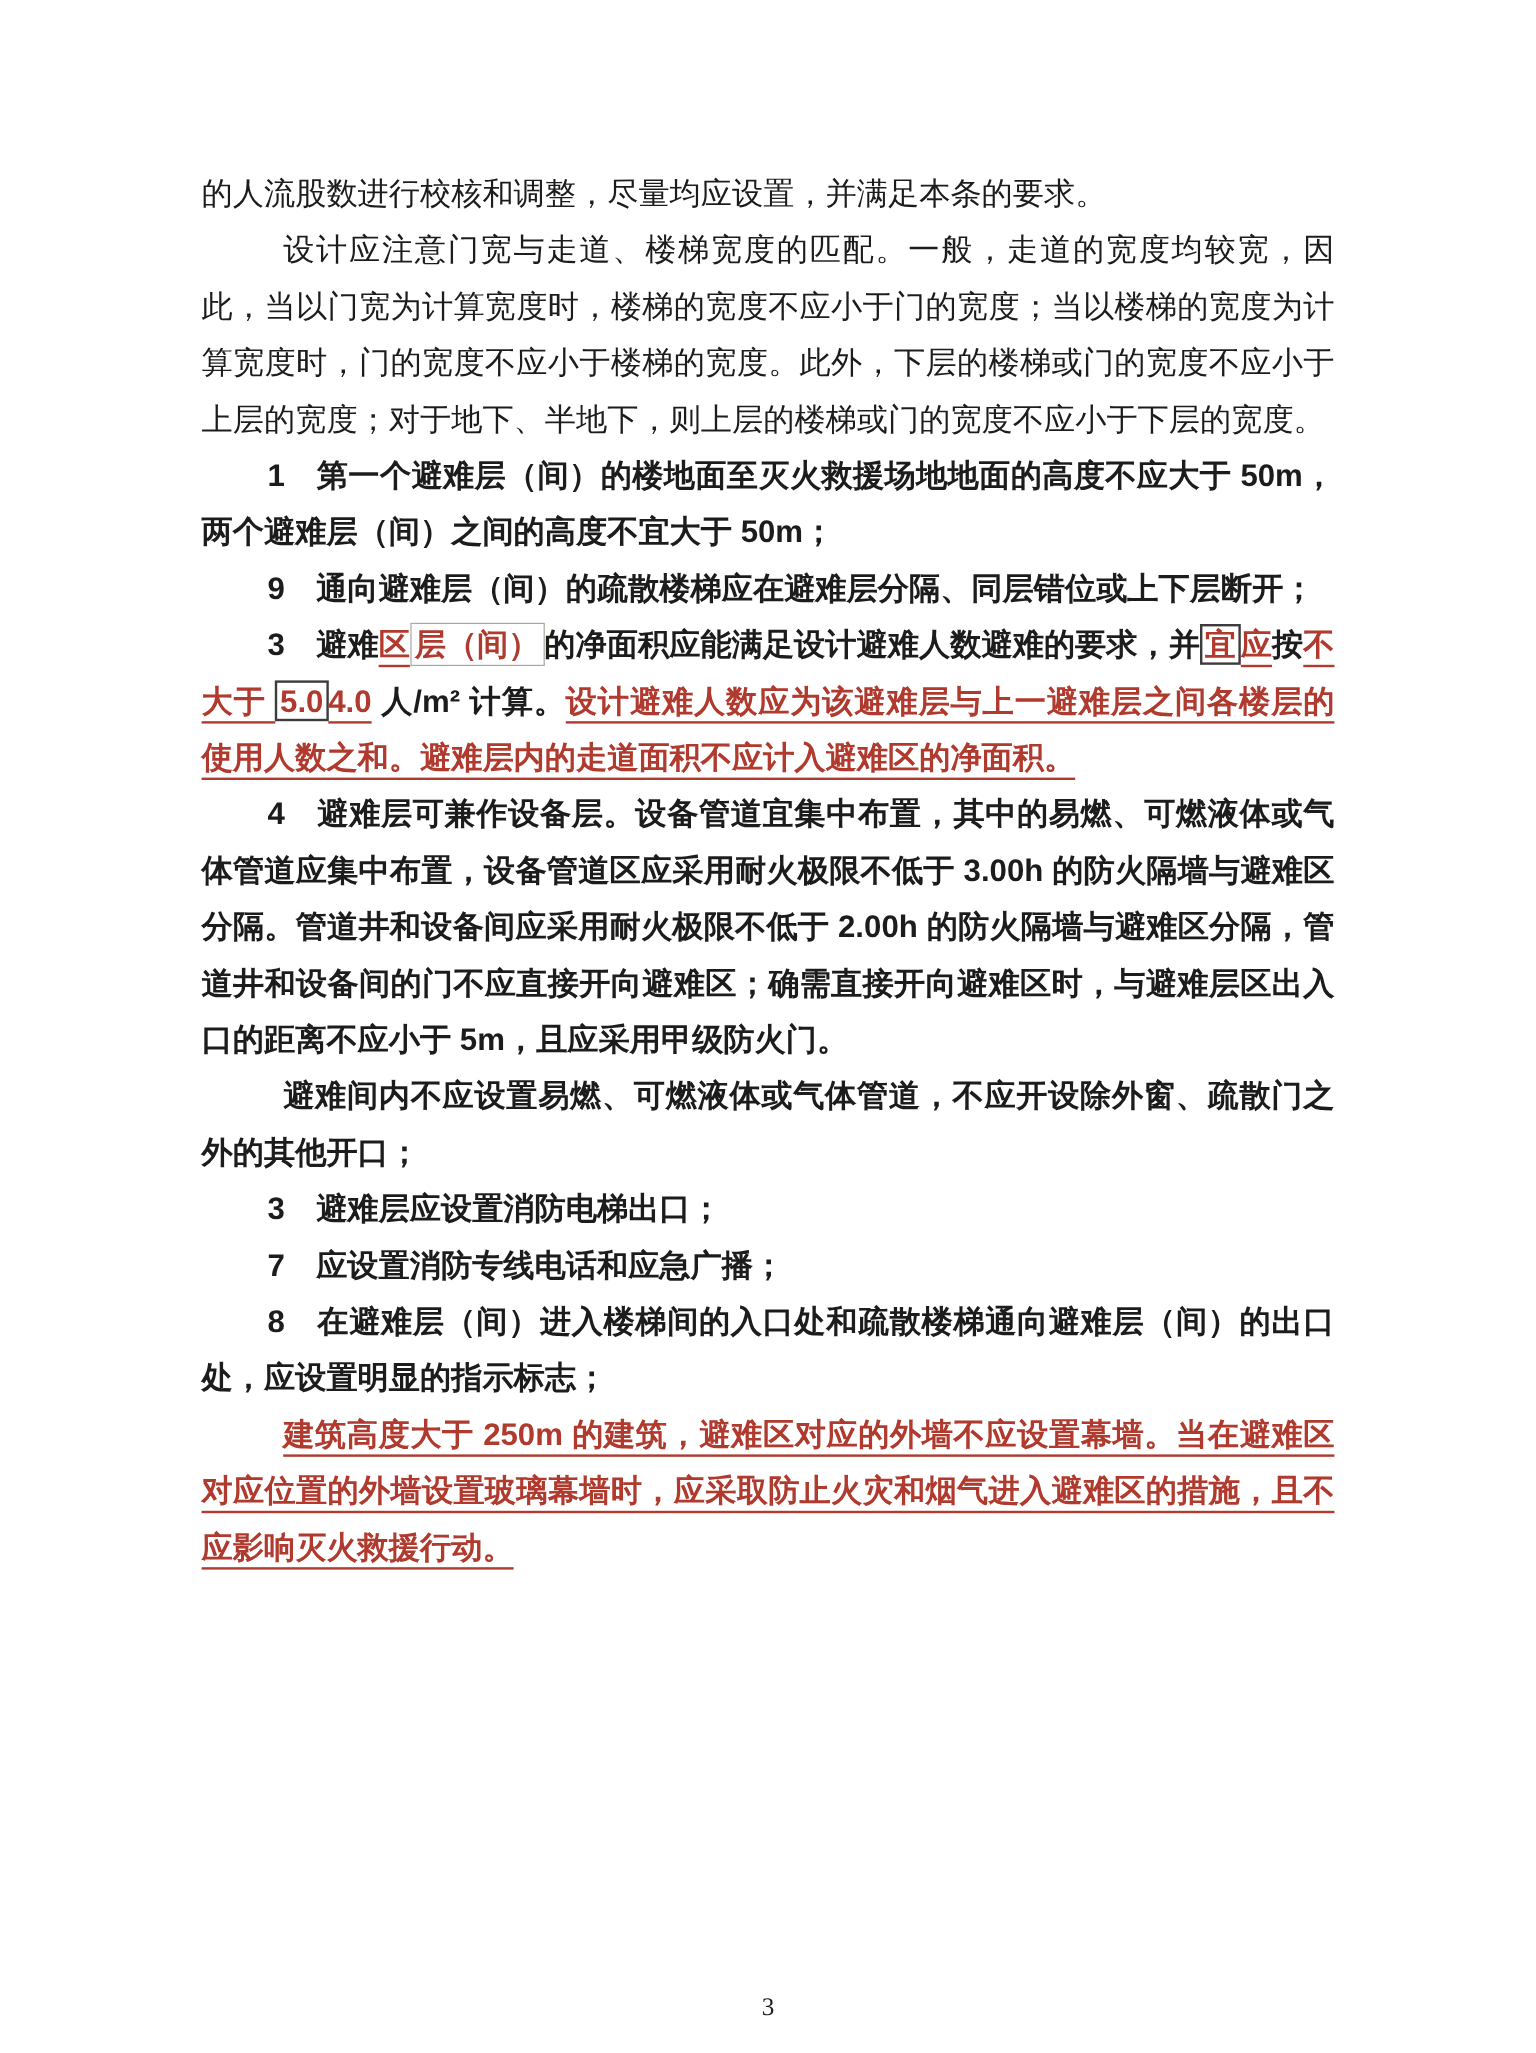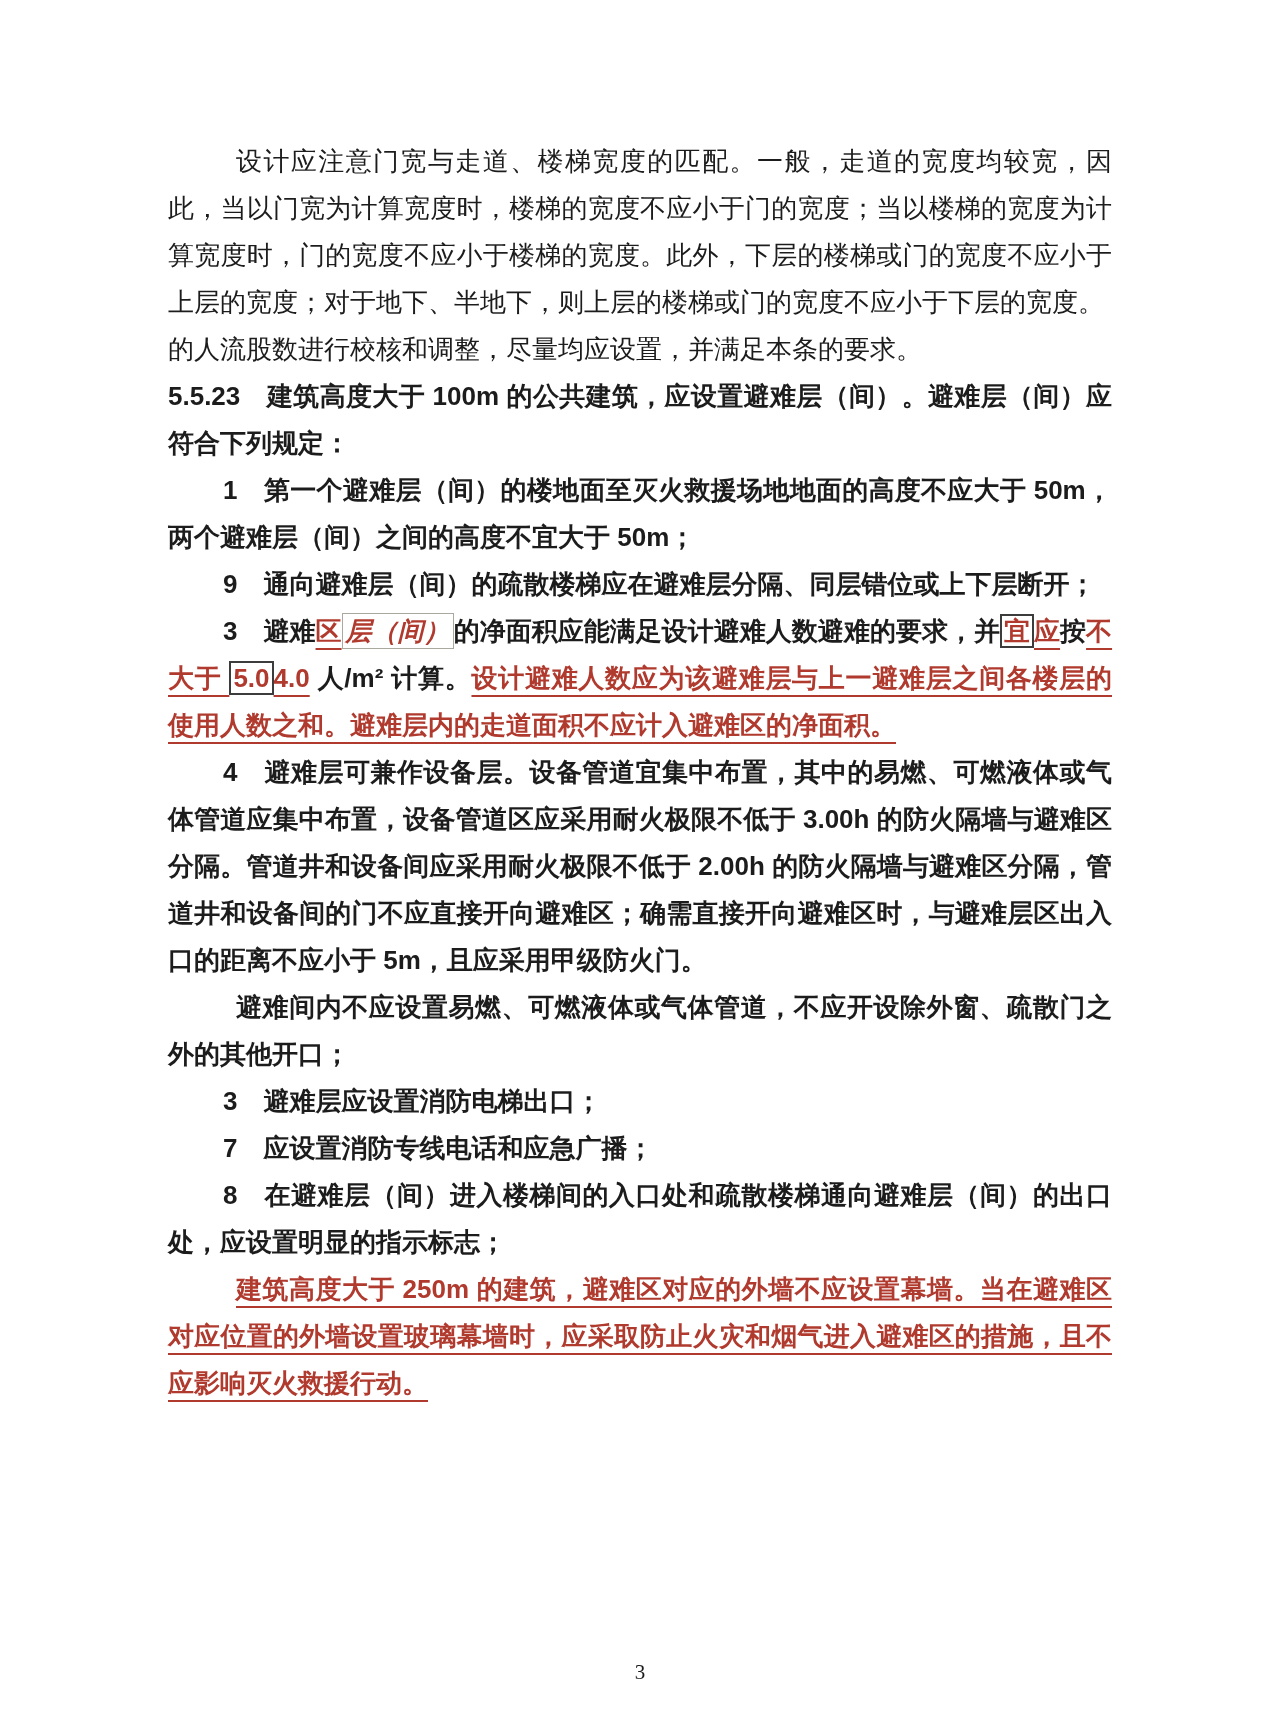--- a/index.html
+++ b/index.html
@@ -29,21 +29,20 @@
   .run-r{
     color:var(--red);
     text-decoration:underline;
     text-decoration-thickness:2px;
     text-underline-offset:8px;
   }
   .run-rb{
     color:var(--red);
     border:1px solid #a9a9a0;
     padding:2px 3px;
-    font-style:italic;
   }
   .run-rbs{
     color:var(--red);
     border:1px solid #c4beb4;
     background:#faf7f3;
     padding:2px 2px;
   }
   .run-rbd{
     color:var(--red);
     border:2px solid #3c3c3c;
@@ -56,23 +55,22 @@
     font-size:21px;
     font-family:"Liberation Serif",serif;
     color:var(--ink);
   }
 </style>
 </head>
 <body>
 
 <div class="page">
   <div class="content">
+      <p class="song"><span class="run-k">的人流股数进行校核和调整，尽量均应设置，并满足本条的要求。</span></p>
       <p class="song indent"><span class="run-k">设计应注意门宽与走道、楼梯宽度的匹配。一般，走道的宽度均较宽，因此，当以门宽为计算宽度时，楼梯的宽度不应小于门的宽度；当以楼梯的宽度为计算宽度时，门的宽度不应小于楼梯的宽度。此外，下层的楼梯或门的宽度不应小于上层的宽度；对于地下、半地下，则上层的楼梯或门的宽度不应小于下层的宽度。</span></p>
-      <p class="song"><span class="run-k">的人流股数进行校核和调整，尽量均应设置，并满足本条的要求。</span></p>
-      <p class="hei"><span class="run-k">5.5.23　建筑高度大于 100m 的公共建筑，应设置避难层（间）。避难层（间）应符合下列规定：</span></p>
       <p class="hei item"><span class="run-k">1　第一个避难层（间）的楼地面至灭火救援场地地面的高度不应大于 50m，两个避难层（间）之间的高度不宜大于 50m；</span></p>
       <p class="hei item"><span class="run-k">9　通向避难层（间）的疏散楼梯应在避难层分隔、同层错位或上下层断开；</span></p>
       <p class="hei item"><span class="run-k">3　避难</span><span class="run-r">区</span><span class="run-rb">层（间）</span><span class="run-k">的净面积应能满足设计避难人数避难的要求，并</span><span class="run-rbd">宜</span><span class="run-r">应</span><span class="run-k">按</span><span class="run-r">不大于 </span><span class="run-rbd">5.0</span><span class="run-r">4.0</span><span class="run-k"> 人/m² 计算。</span><span class="run-r">设计避难人数应为该避难层与上一避难层之间各楼层的使用人数之和。避难层内的走道面积不应计入避难区的净面积。</span></p>
       <p class="hei item"><span class="run-k">4　避难层可兼作设备层。设备管道宜集中布置，其中的易燃、可燃液体或气体管道应集中布置，设备管道区应采用耐火极限不低于 3.00h 的防火隔墙与避难区分隔。管道井和设备间应采用耐火极限不低于 2.00h 的防火隔墙与避难区分隔，管道井和设备间的门不应直接开向避难区；确需直接开向避难区时，与避难层区出入口的距离不应小于 5m，且应采用甲级防火门。</span></p>
       <p class="hei indent"><span class="run-k">避难间内不应设置易燃、可燃液体或气体管道，不应开设除外窗、疏散门之外的其他开口；</span></p>
       <p class="hei item"><span class="run-k">3　避难层应设置消防电梯出口；</span></p>
       <p class="hei item"><span class="run-k">7　应设置消防专线电话和应急广播；</span></p>
       <p class="hei item"><span class="run-k">8　在避难层（间）进入楼梯间的入口处和疏散楼梯通向避难层（间）的出口处，应设置明显的指示标志；</span></p>
       <p class="hei indent"><span class="run-r">建筑高度大于 250m 的建筑，避难区对应的外墙不应设置幕墙。当在避难区对应位置的外墙设置玻璃幕墙时，应采取防止火灾和烟气进入避难区的措施，且不应影响灭火救援行动。</span></p>
     </div>

